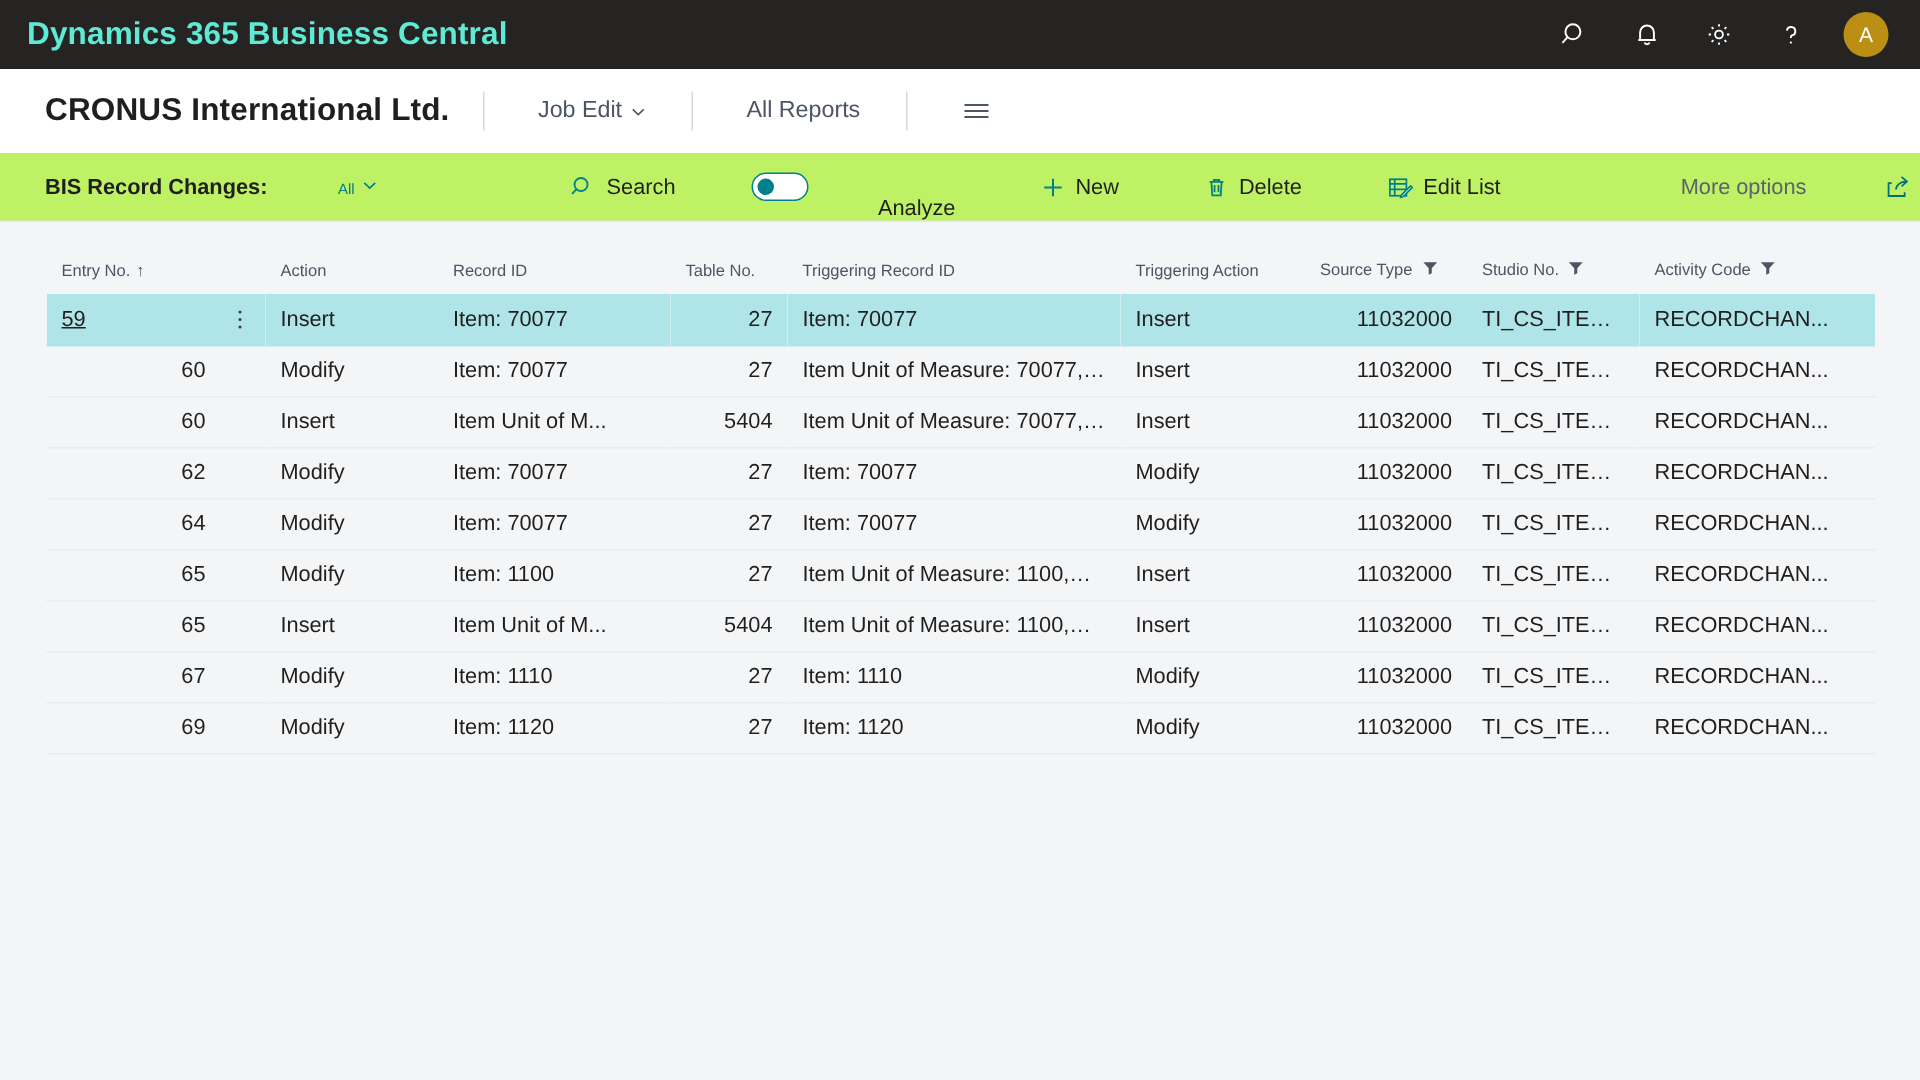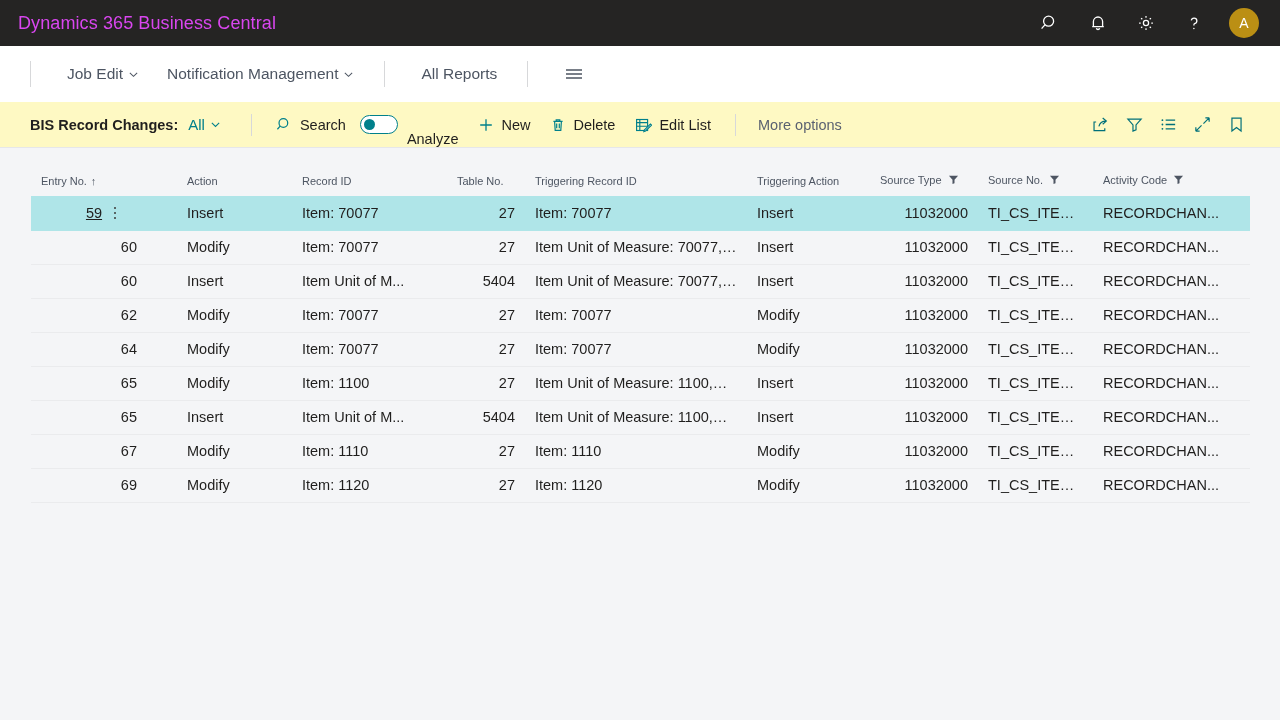--- a/index.html
+++ b/index.html
@@ -11,23 +11,23 @@
   }
 
   
   .topbar {
     height: 46px; width: 1280px;
     background: #252423;
     display: flex; align-items: center;
     padding: 0 12px 0 18px;
   }
   .topbar-title {
-    color: #d946ef;
-    font-size: 18px;
-    font-weight: normal;
+    color: #5eead4;
+    font-size: 21px;
+    font-weight: bold;
     letter-spacing: .1px;
   }
   .topbar-actions {
     margin-left: auto;
     display: flex; align-items: center;
     gap: 4px;
   }
   .topbar-icon {
     width: 44px; height: 46px;
     display: flex; align-items: center; justify-content: center;
@@ -79,34 +79,35 @@
   }
   .nav-hamburger {
     padding: 6px 14px;
     display: flex; align-items: center;
     color: #4d5562;
   }
 
   
   .cmdbar {
     height: 46px; width: 1280px;
-    background: #fef9c3;
+    background: #bef264;
     display: flex; align-items: center;
     padding-left: 30px;
     border-bottom: 1px solid #e6e7e9;
+    gap: 37px;
   }
   .cmd-label {
     font-size: 14.5px;
     font-weight: bold;
     color: #201f1e;
     margin-right: 10px;
     white-space: nowrap;
   }
   .cmd-view {
-    font-size: 15px;
+    font-size: 10px;
     color: #00808b;
     display: flex; align-items: flex-end;
     gap: 5px;
     margin-right: 16px;
   }
   .cmd-sep {
     width: 1px; height: 22px;
     background: #d7d8da;
     margin: 0 14px;
   }
@@ -184,21 +185,21 @@
     white-space: nowrap;
     overflow: hidden;
     text-overflow: ellipsis;
     border-bottom: 1px solid #eaebed;
   }
   .num { text-align: right; }
   tr.row-selected td { background: #afe5e8; border-bottom: 1px solid #afe5e8; }
   tr.row-selected td.cell-entry { background: #afe5e8; }
   .entry-cell {
     display: flex; align-items: center;
-    justify-content: center;
+    justify-content: space-between;
     gap: 0;
   }
   .entry-link {
     color: #201f1e;
     text-decoration: underline;
   }
   .kebab {
     width: 26px;
     display: inline-flex;
     align-items: center;
@@ -249,39 +250,32 @@
         <circle cx="9.9" cy="15.4" r=".75" fill="currentColor" stroke="none"></circle>
       </svg>
     </div>
     <div class="avatar-wrap">
       <div class="avatar">A</div>
     </div>
   </div>
 </div>
 
 <div class="navbar">
+  <div class="company-name">CRONUS International Ltd.</div>
   <div class="nav-sep"></div>
 
   <div class="nav-item">
     <span>Job Edit</span>
     <span class="nav-caret">
       <svg width="11" height="11" viewBox="0 0 12 12" fill="none" stroke="currentColor" stroke-width="1.1">
           <path d="M2 4.3 6 8.1l4-3.8"></path>
         </svg>
     </span>
   </div>
 
-  <div class="nav-item">
-    <span>Notification Management</span>
-    <span class="nav-caret">
-      <svg width="11" height="11" viewBox="0 0 12 12" fill="none" stroke="currentColor" stroke-width="1.1">
-          <path d="M2 4.3 6 8.1l4-3.8"></path>
-        </svg>
-    </span>
-  </div>
 
 
   <div class="nav-sep" style="margin-left:16px;"></div>
   <div class="nav-item">
     <span>All Reports</span>
   </div>
   <div class="nav-sep" style="margin-left:16px;"></div>
 
   <div class="nav-hamburger">
     <svg width="20" height="16" viewBox="0 0 20 16" fill="none" stroke="currentColor" stroke-width="1.3">
@@ -410,21 +404,21 @@
         <th><span>Record ID</span></th>
         <th class="num"><span>Table No.</span></th>
         <th><span>Triggering Record ID</span></th>
         <th><span>Triggering Action</span></th>
         <th class="num">
           <span>Source Type</span><span class="filter-ic"><svg width="11" height="11" viewBox="0 0 12 12">
                 <path d="M1 2h10l-3.9 4.4v3.6l-2.2 1V6.4z" fill="#4d5562"></path>
               </svg></span>
         </th>
         <th>
-          <span>Source No.</span><span class="filter-ic"><svg width="11" height="11" viewBox="0 0 12 12">
+          <span>Studio No.</span><span class="filter-ic"><svg width="11" height="11" viewBox="0 0 12 12">
                 <path d="M1 2h10l-3.9 4.4v3.6l-2.2 1V6.4z" fill="#4d5562"></path>
               </svg></span>
         </th>
         <th>
           <span>Activity Code</span><span class="filter-ic"><svg width="11" height="11" viewBox="0 0 12 12">
                 <path d="M1 2h10l-3.9 4.4v3.6l-2.2 1V6.4z" fill="#4d5562"></path>
               </svg></span>
         </th>
       </tr>
     </thead>

